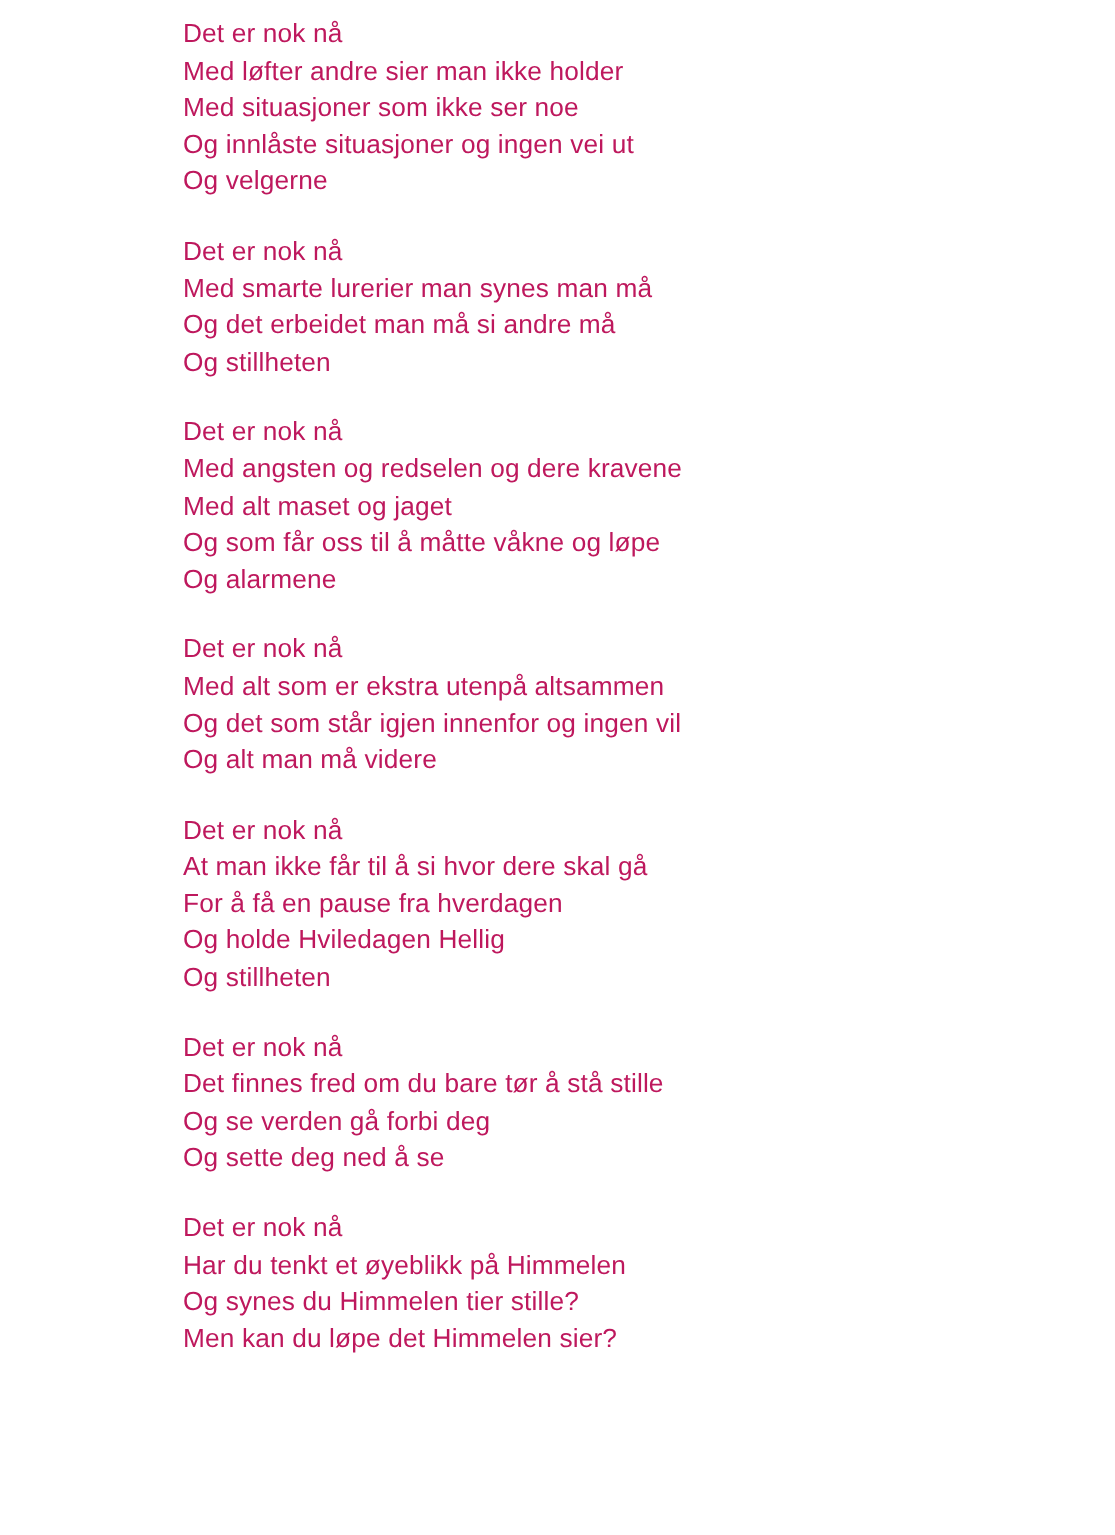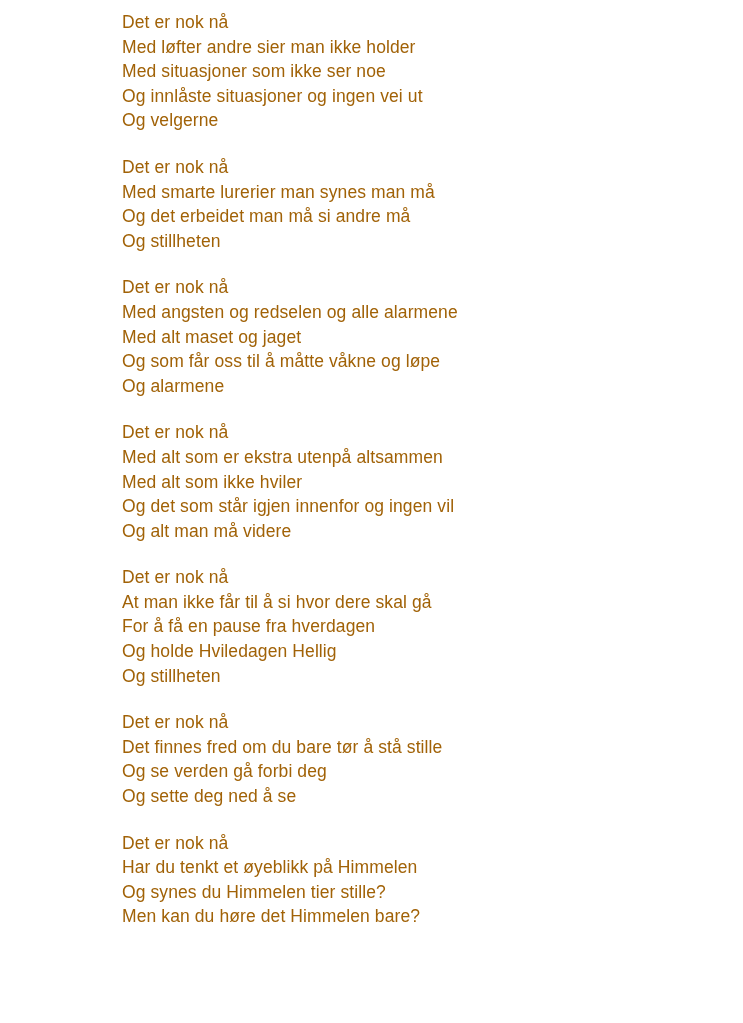--- a/index.html
+++ b/index.html
@@ -18,21 +18,21 @@
     width: 743px;
     height: 1023px;
     box-sizing: border-box;
     padding: 10px 0 0 122px;
     background: #ffffff;
   }
   .lyrics {
     font-size: 17.5px;
     line-height: 24.6px;
     letter-spacing: 0.1px;
-    color: #a16207;
+    color: #be185d;
   }
   .stanza {
     margin: 0 0 22px 0;
   }
   .stanza:last-child {
     margin-bottom: 0;
   }
   .line {
     white-space: pre;
   }
@@ -50,45 +50,44 @@
         <div class="line">Og velgerne</div>
       </div>
       <div class="stanza">
         <div class="line">Det er nok nå</div>
         <div class="line">Med smarte lurerier man synes man må</div>
         <div class="line">Og det erbeidet man må si andre må</div>
         <div class="line">Og stillheten</div>
       </div>
       <div class="stanza">
         <div class="line">Det er nok nå</div>
-        <div class="line">Med angsten og redselen og alle alarmene</div>
+        <div class="line">Med angsten og redselen og dere kravene</div>
         <div class="line">Med alt maset og jaget</div>
         <div class="line">Og som får oss til å måtte våkne og løpe</div>
         <div class="line">Og alarmene</div>
       </div>
       <div class="stanza">
         <div class="line">Det er nok nå</div>
         <div class="line">Med alt som er ekstra utenpå altsammen</div>
-        <div class="line">Med alt som ikke hviler</div>
         <div class="line">Og det som står igjen innenfor og ingen vil</div>
         <div class="line">Og alt man må videre</div>
       </div>
       <div class="stanza">
         <div class="line">Det er nok nå</div>
         <div class="line">At man ikke får til å si hvor dere skal gå</div>
         <div class="line">For å få en pause fra hverdagen</div>
         <div class="line">Og holde Hviledagen Hellig</div>
         <div class="line">Og stillheten</div>
       </div>
       <div class="stanza">
         <div class="line">Det er nok nå</div>
         <div class="line">Det finnes fred om du bare tør å stå stille</div>
         <div class="line">Og se verden gå forbi deg</div>
         <div class="line">Og sette deg ned å se</div>
       </div>
       <div class="stanza">
         <div class="line">Det er nok nå</div>
         <div class="line">Har du tenkt et øyeblikk på Himmelen</div>
         <div class="line">Og synes du Himmelen tier stille?</div>
-        <div class="line">Men kan du høre det Himmelen bare?</div>
+        <div class="line">Men kan du løpe det Himmelen sier?</div>
       </div>
     </div>
 </div>
 
 </body></html>

